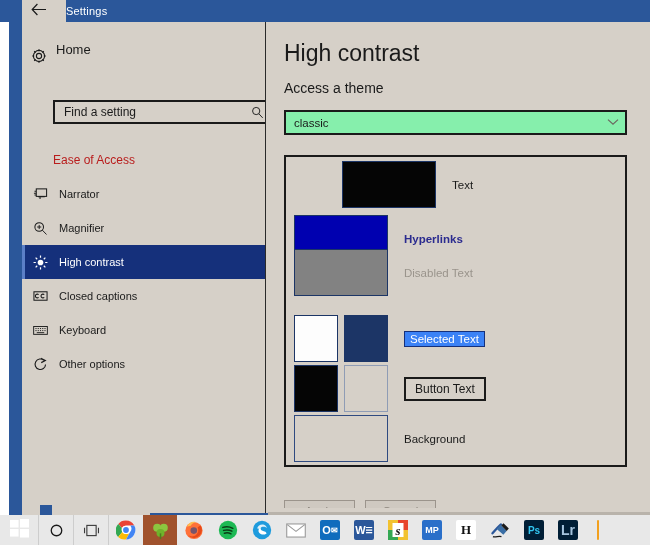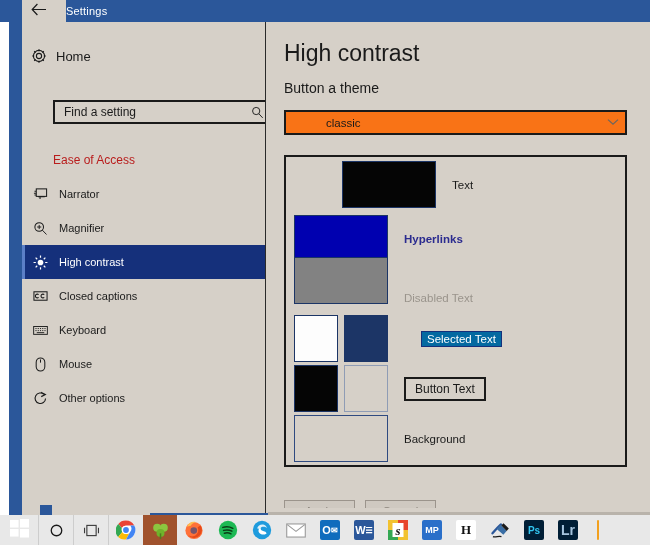--- a/index.html
+++ b/index.html
@@ -26,21 +26,21 @@
   }
 
   
   .sidebar{
     position:absolute;left:22px;top:22px;width:243px;height:493px;
     background:#d6d0c8;
   }
   .vdivider{position:absolute;left:265px;top:22px;width:1px;height:493px;background:#2a2a2a;}
   .side-gap{position:absolute;left:266px;top:22px;width:384px;height:493px;background:#d6d0c8;}
 
-  .home-row{position:absolute;left:0;top:20px;width:243px;height:28px;display:flex;align-items:center;cursor:pointer;}
+  .home-row{position:absolute;left:0;top:20px;width:243px;height:28px;display:flex;cursor:pointer;}
   .home-ico{width:34px;display:flex;justify-content:center;align-items:center;color:#1b1b1b;}
   .home-lbl{font-size:13px;color:#1a1a1a;}
 
   .search-box{
     position:absolute;left:31px;top:78px;width:217px;height:24px;
     background:#d6d0c8;border:2px solid #1a1a1a;box-sizing:border-box;
     display:flex;align-items:center;cursor:text;
   }
   .search-box input{
     border:0;outline:0;background:transparent;flex:1;
@@ -65,22 +65,22 @@
   .nav-item.active .ico{color:#ffffff;}
   .nav-item.active:before{content:"";position:absolute;left:0;top:0;width:3px;height:100%;background:#5b7fc7;}
 
   
   .main{position:absolute;left:266px;top:22px;width:384px;height:493px;background:#d6d0c8;}
   .page-title{position:absolute;left:18px;top:18px;font-size:23px;color:#1a1a1a;font-weight:400;}
   .subtitle{position:absolute;left:18px;top:58px;font-size:14px;color:#1a1a1a;}
 
   .combo{
     position:absolute;left:18px;top:88px;width:343px;height:25px;
-    background:#f97316;border:2px solid #1a1a1a;box-sizing:border-box;
-    display:flex;align-items:center;cursor:pointer;padding-left:32px;
+    background:#86efac;border:2px solid #1a1a1a;box-sizing:border-box;
+    display:flex;align-items:center;cursor:pointer;
   }
   .combo .val{flex:1;font-size:11.5px;color:#1a1a1a;padding-left:8px;}
   .combo .chev{width:24px;text-align:center;font-size:10px;color:#6b6660;}
 
   .panel{
     position:absolute;left:18px;top:133px;width:343px;height:312px;
     background:#d6d0c8;border:2px solid #1a1a1a;box-sizing:border-box;
   }
   .srow{position:absolute;left:8px;display:flex;align-items:center;}
   .sw{box-sizing:border-box;}
@@ -209,49 +209,40 @@
       <div class="nav-item">
         <span class="ico">
           <svg width="15" height="11" viewBox="0 0 16 11">
             <rect x="0.7" y="1.2" width="14.6" height="8.4" fill="none" stroke="currentColor" stroke-width="1"></rect>
             <path d="M2.6 3.4h1.2M5 3.4h1.2M7.4 3.4h1.2M9.8 3.4h1.2M12.2 3.4h1.2M2.6 5.6h1.2M5 5.6h1.2M7.4 5.6h1.2M9.8 5.6h1.2M12.2 5.6h1.2M4 7.8h8" stroke="currentColor" stroke-width="1" fill="none"></path>
           </svg>
         </span>
         <span class="lbl">Keyboard</span>
       </div>
 
-      <div class="nav-item">
-        <span class="ico">
-          <svg width="13" height="15" viewBox="0 0 12 16">
-            <rect x="1.4" y="1" width="9.2" height="14" rx="4.6" fill="none" stroke="currentColor" stroke-width="1.1"></rect>
-            <path d="M6 2.6v3.4" stroke="currentColor" stroke-width="1.1" fill="none"></path>
-          </svg>
-        </span>
-        <span class="lbl">Mouse</span>
-      </div>
 
       <div class="nav-item">
         <span class="ico">
           <svg width="15" height="15" viewBox="0 0 16 16">
             <path d="M11.6 3.6A5.6 5.6 0 1 0 13.4 8" fill="none" stroke="currentColor" stroke-width="1.2"></path>
             <path d="M8.4 1.2 L13.2 3.8 L8.8 6" fill="none" stroke="currentColor" stroke-width="1.2"></path>
           </svg>
         </span>
         <span class="lbl">Other options</span>
       </div>
 
     </div>
   </div>
 
   <div class="vdivider"></div>
 
   <div class="main">
 
     <div class="page-title">High contrast</div>
-    <div class="subtitle">Button a theme</div>
+    <div class="subtitle">Access a theme</div>
 
     <div class="combo">
       <span class="val">classic</span>
       <span class="chev">
         <svg width="12" height="8" viewBox="0 0 12 8">
           <path d="M1 1.6 L6 6.2 L11 1.6" fill="none" stroke="#6b6660" stroke-width="1.2"></path>
         </svg>
       </span>
     </div>
 
@@ -260,30 +251,30 @@
       <div class="srow" style="top:4px;margin-left:48px;">
         <div class="sw sw-single" style="background:#050505;border:1px solid #1c3566;"></div>
         <span class="cap" style="color:#1a1a1a;">Text</span>
       </div>
 
       <div class="srow" style="top:58px;">
         <div class="sw sw-single" style="background:#0000b0;border:1px solid #1c3566;"></div>
         <span class="cap" style="color:#2b2b8f;font-weight:bold;">Hyperlinks</span>
       </div>
 
-      <div class="srow" style="top:100px;align-items:flex-end;">
+      <div class="srow" style="top:92px;">
         <div class="sw sw-single" style="background:#828282;border:1px solid #1c3566;"></div>
         <span class="cap" style="color:#9a948c;">Disabled Text</span>
       </div>
 
       <div class="srow" style="top:158px;">
         <div class="sw sw-half" style="background:#fdfdfd;border:1px solid #1c3566;"></div>
         <div class="sw sw-half" style="background:#1c3566;border:1px solid #1c3566;margin-left:6px;"></div>
         <span class="cap">
-          <span class="sel-chip" style="background:#0369a1;color:#ffffff;margin-left:17px;">Selected Text</span>
+          <span class="sel-chip" style="background:#3b82f6;color:#ffffff;">Selected Text</span>
         </span>
       </div>
 
       <div class="srow" style="top:208px;">
         <div class="sw sw-half" style="background:#050505;border:1px solid #1c3566;"></div>
         <div class="sw sw-half" style="background:#d6d0c8;border:1px solid #8f9cb5;margin-left:6px;"></div>
         <span class="cap">
           <span class="btn-chip">Button Text</span>
         </span>
       </div>

